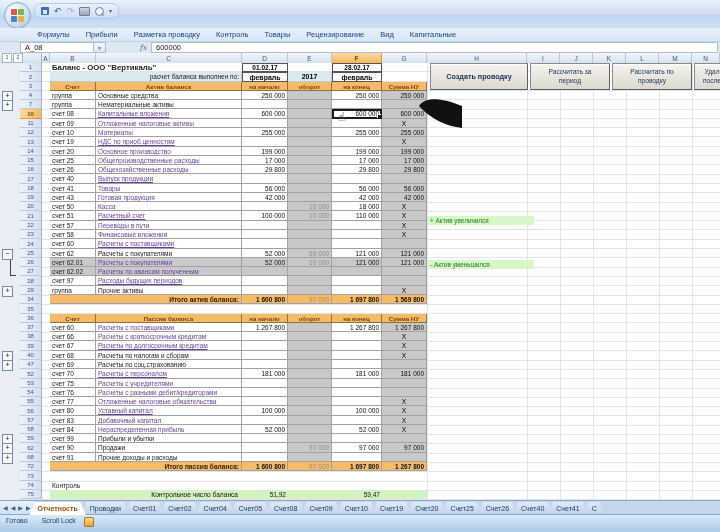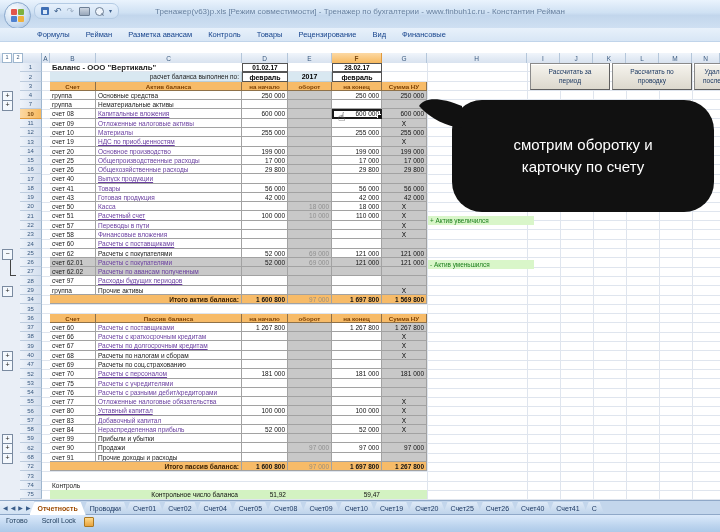--- a/index.html
+++ b/index.html
@@ -127,34 +127,39 @@
       </div>
     </div>
     <div class="qat">
       <span class="qicon icon-save"></span>
       <span class="qicon">↶</span>
       <span class="qicon" style="color:#9fb1c6">↷</span>
       <span class="qicon icon-print"></span>
       <span class="qicon icon-preview"></span>
       <span class="qicon" style="font-size:6px">▾</span>
     </div>
-    <div class="titletext">Тренажер(v63)p.xls  [Режим совместимости] - Тренажер по бухгалтерии - www.finbuh1c.ru - Константин Рейман</div>
   </div>
 
   <div class="tabstrip">
       <div class="ribbontab">Формулы</div>
-      <div class="ribbontab">Рейман</div>
-      <div class="ribbontab">Разметка авансам</div>
+      <div class="ribbontab">Прибыли</div>
+      <div class="ribbontab">Разметка проводку</div>
       <div class="ribbontab">Контроль</div>
       <div class="ribbontab">Товары</div>
       <div class="ribbontab">Рецензирование</div>
       <div class="ribbontab">Вид</div>
-      <div class="ribbontab">Финансовые</div>
-    </div>
-
+      <div class="ribbontab">Капитальные</div>
+    </div>
+
+  <div class="formulabar">
+    <div class="namebox">A_08</div>
+    <div class="namedrop">▼</div>
+    <div class="fxlabel">fx</div>
+    <div class="fxvalue">600000</div>
+  </div>
 
   <div class="colheaders">
     <div class="cornerblock">
         <div class="olvlbtn">1</div>
         <div class="olvlbtn">2</div>
       </div>
   <div class="colhdr" style="width: 8px;">A</div>
       <div class="colhdr" style="width: 46px;">B</div>
       <div class="colhdr" style="width: 146px;">C</div>
       <div class="colhdr" style="width: 46px;">D</div>
@@ -737,35 +742,34 @@
       <div class="sheettab">Счет41</div>
       <div class="sheettab">С</div>
     </div>
 
   <div class="statusbar">
     <span class="statusitem">Готово</span>
     <span class="statusitem">Scroll Lock</span>
     <span class="statusicon"></span>
   </div>
 
+<div class="macrobtn primary" style="left: 430px; width: 96px;">
+      <span>Создать проводку</span>
+    </div>
     <div class="macrobtn" style="left: 530px; width: 78px;">
       <span>Рассчитать за</span>
       <span>период</span>
     </div>
     <div class="macrobtn" style="left: 612px; width: 78px;">
       <span>Рассчитать по</span>
       <span>проводку</span>
     </div>
     <div class="macrobtn" style="left: 694px; width: 34px;">
       <span>Удал</span>
       <span>после</span>
     </div>
     <div class="annot" style="left: 428px; top: 216px;">+ Актив увеличился</div>
     <div class="annot" style="left: 428px; top: 260px;">- Актив уменьшился</div>
-    <div class="bubble">
-      <div class="bubbletext">смотрим оборотку  и
-карточку по счету</div>
-    </div>
     <div class="bubbletail"><svg width="44" height="42" viewBox="0 0 44 42">
         <path d="M44,10 C20,0 6,2 1,10 C14,24 28,30 44,32 Z" fill="#111"></path>
       </svg></div>
     <div class="handcursor">☝</div>
   </div>
 
 </body></html>

